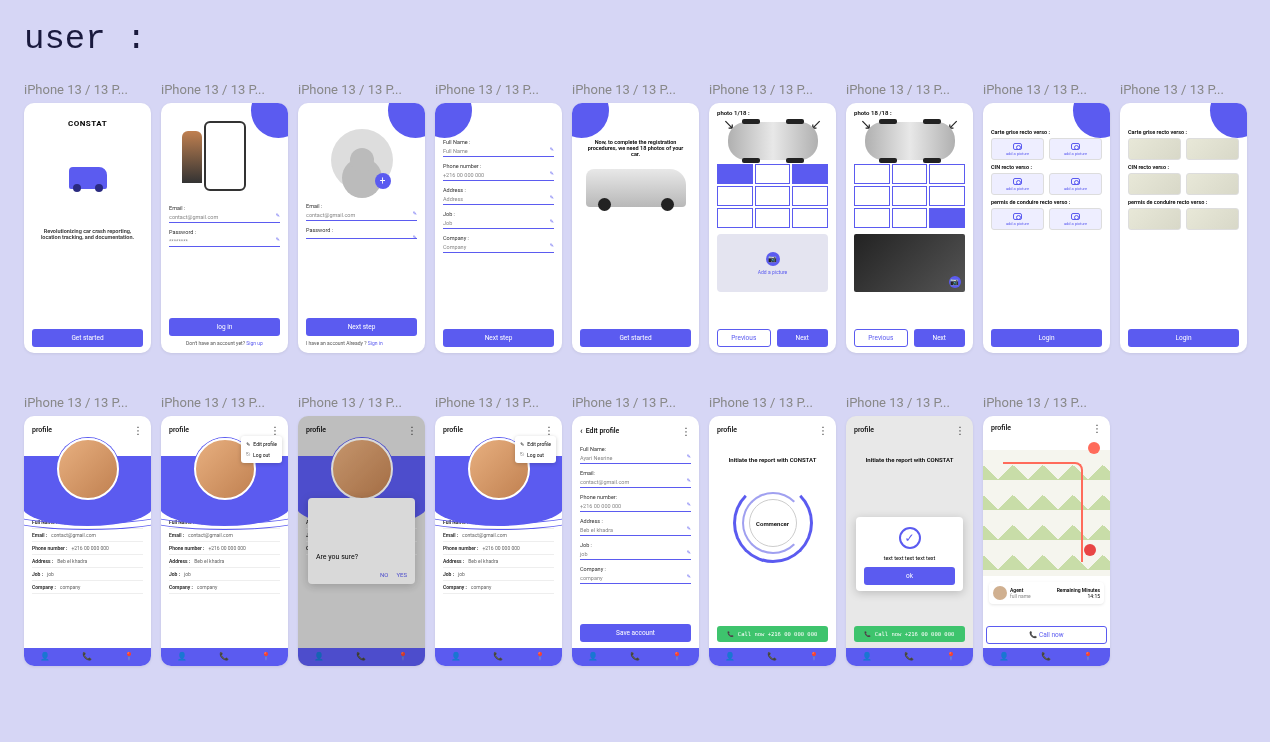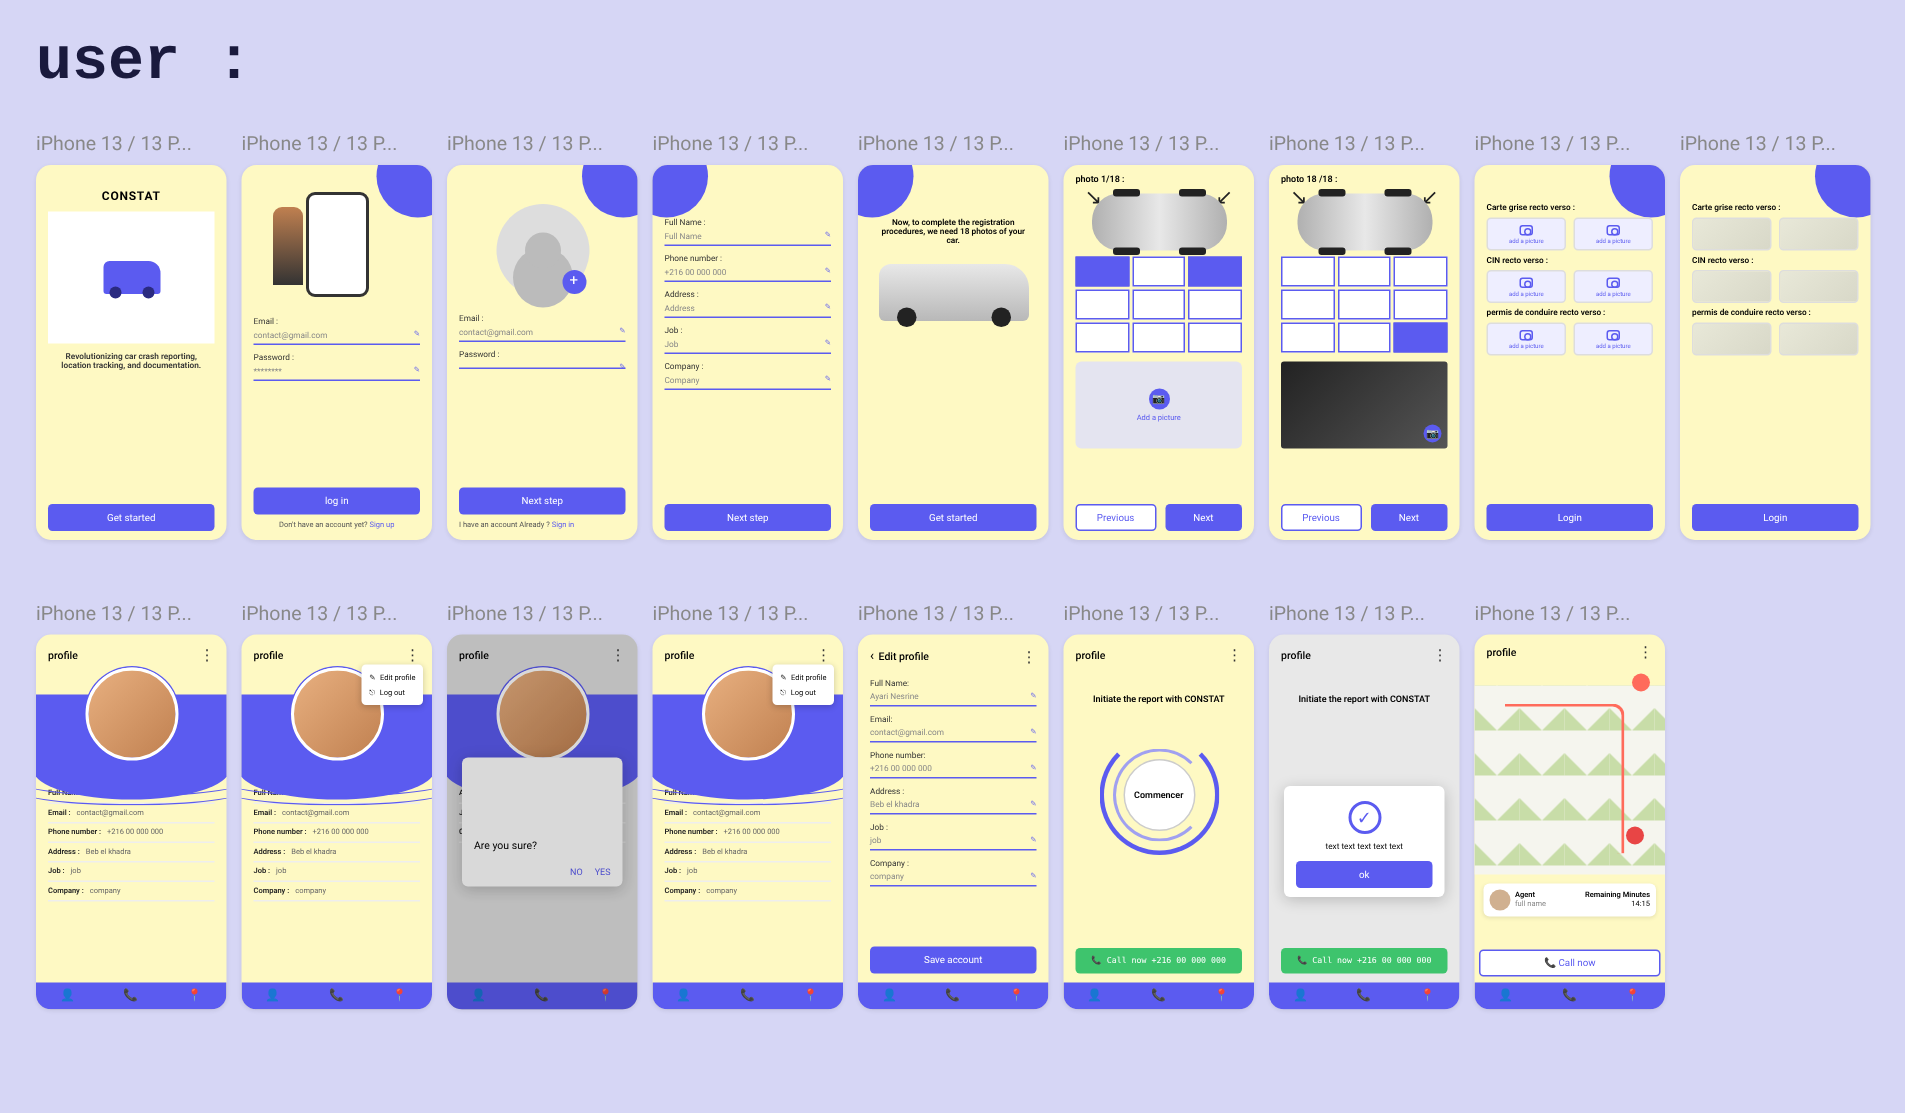--- a/index.html
+++ b/index.html
@@ -6,22 +6,22 @@
   body {
     background: #d6d6f5;
     font-family: -apple-system, BlinkMacSystemFont, 'Segoe UI', Roboto, sans-serif;
     width: 1270px;
     height: 742px;
     overflow: hidden;
     padding: 20px 24px;
   }
   .title {
     font-family: 'Courier New', monospace;
-    font-size: 40px;
-    font-weight: 700;
+    font-size: 34px;
+    font-weight: 400;
     color: #1a1a3d;
     margin-bottom: 24px;
   }
   .row {
     display: flex;
     gap: 10px;
     margin-bottom: 42px;
   }
   .frame-wrapper {
     display: flex;
@@ -32,21 +32,21 @@
     font-size: 13px;
     color: #888;
     margin-bottom: 6px;
     white-space: nowrap;
     overflow: hidden;
     text-overflow: ellipsis;
   }
   .phone {
     width: 127px;
     height: 250px;
-    background: #fef9c3;
+    background: #ffffff;
     border-radius: 10px;
     box-shadow: 0 1px 3px rgba(0,0,0,0.08);
     position: relative;
     overflow: hidden;
     display: flex;
     flex-direction: column;
   }
   .accent-circle {
     position: absolute;
     top: -20px;

